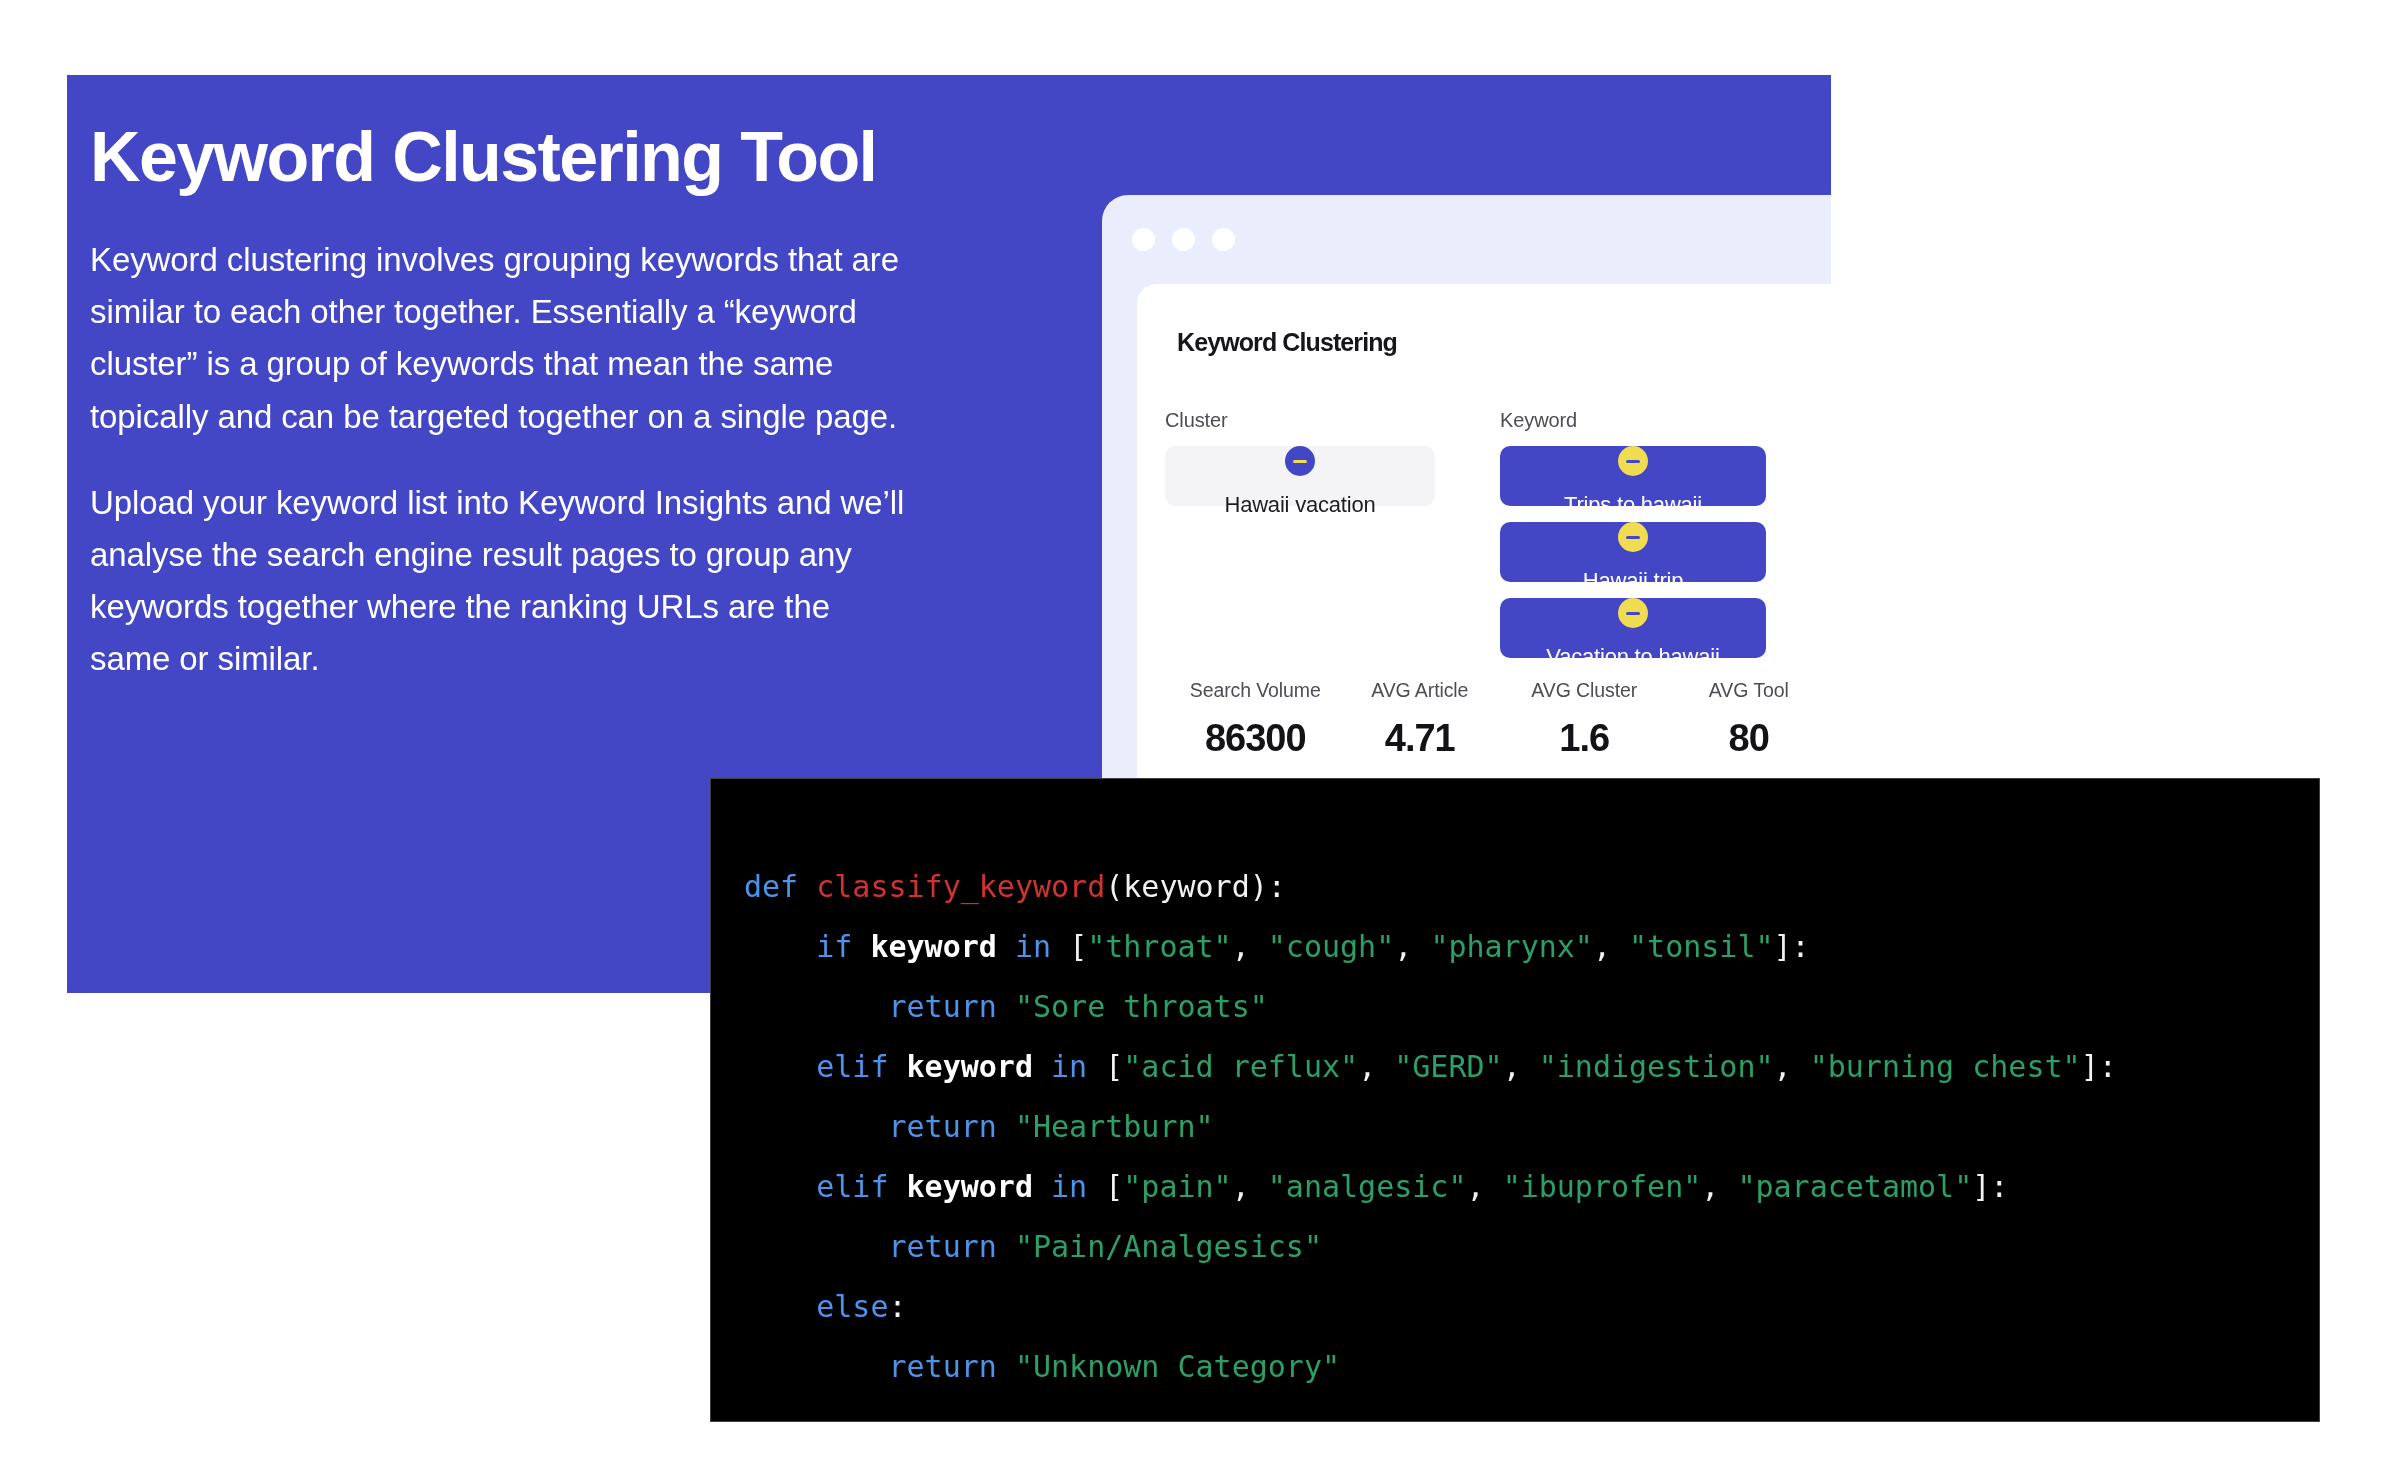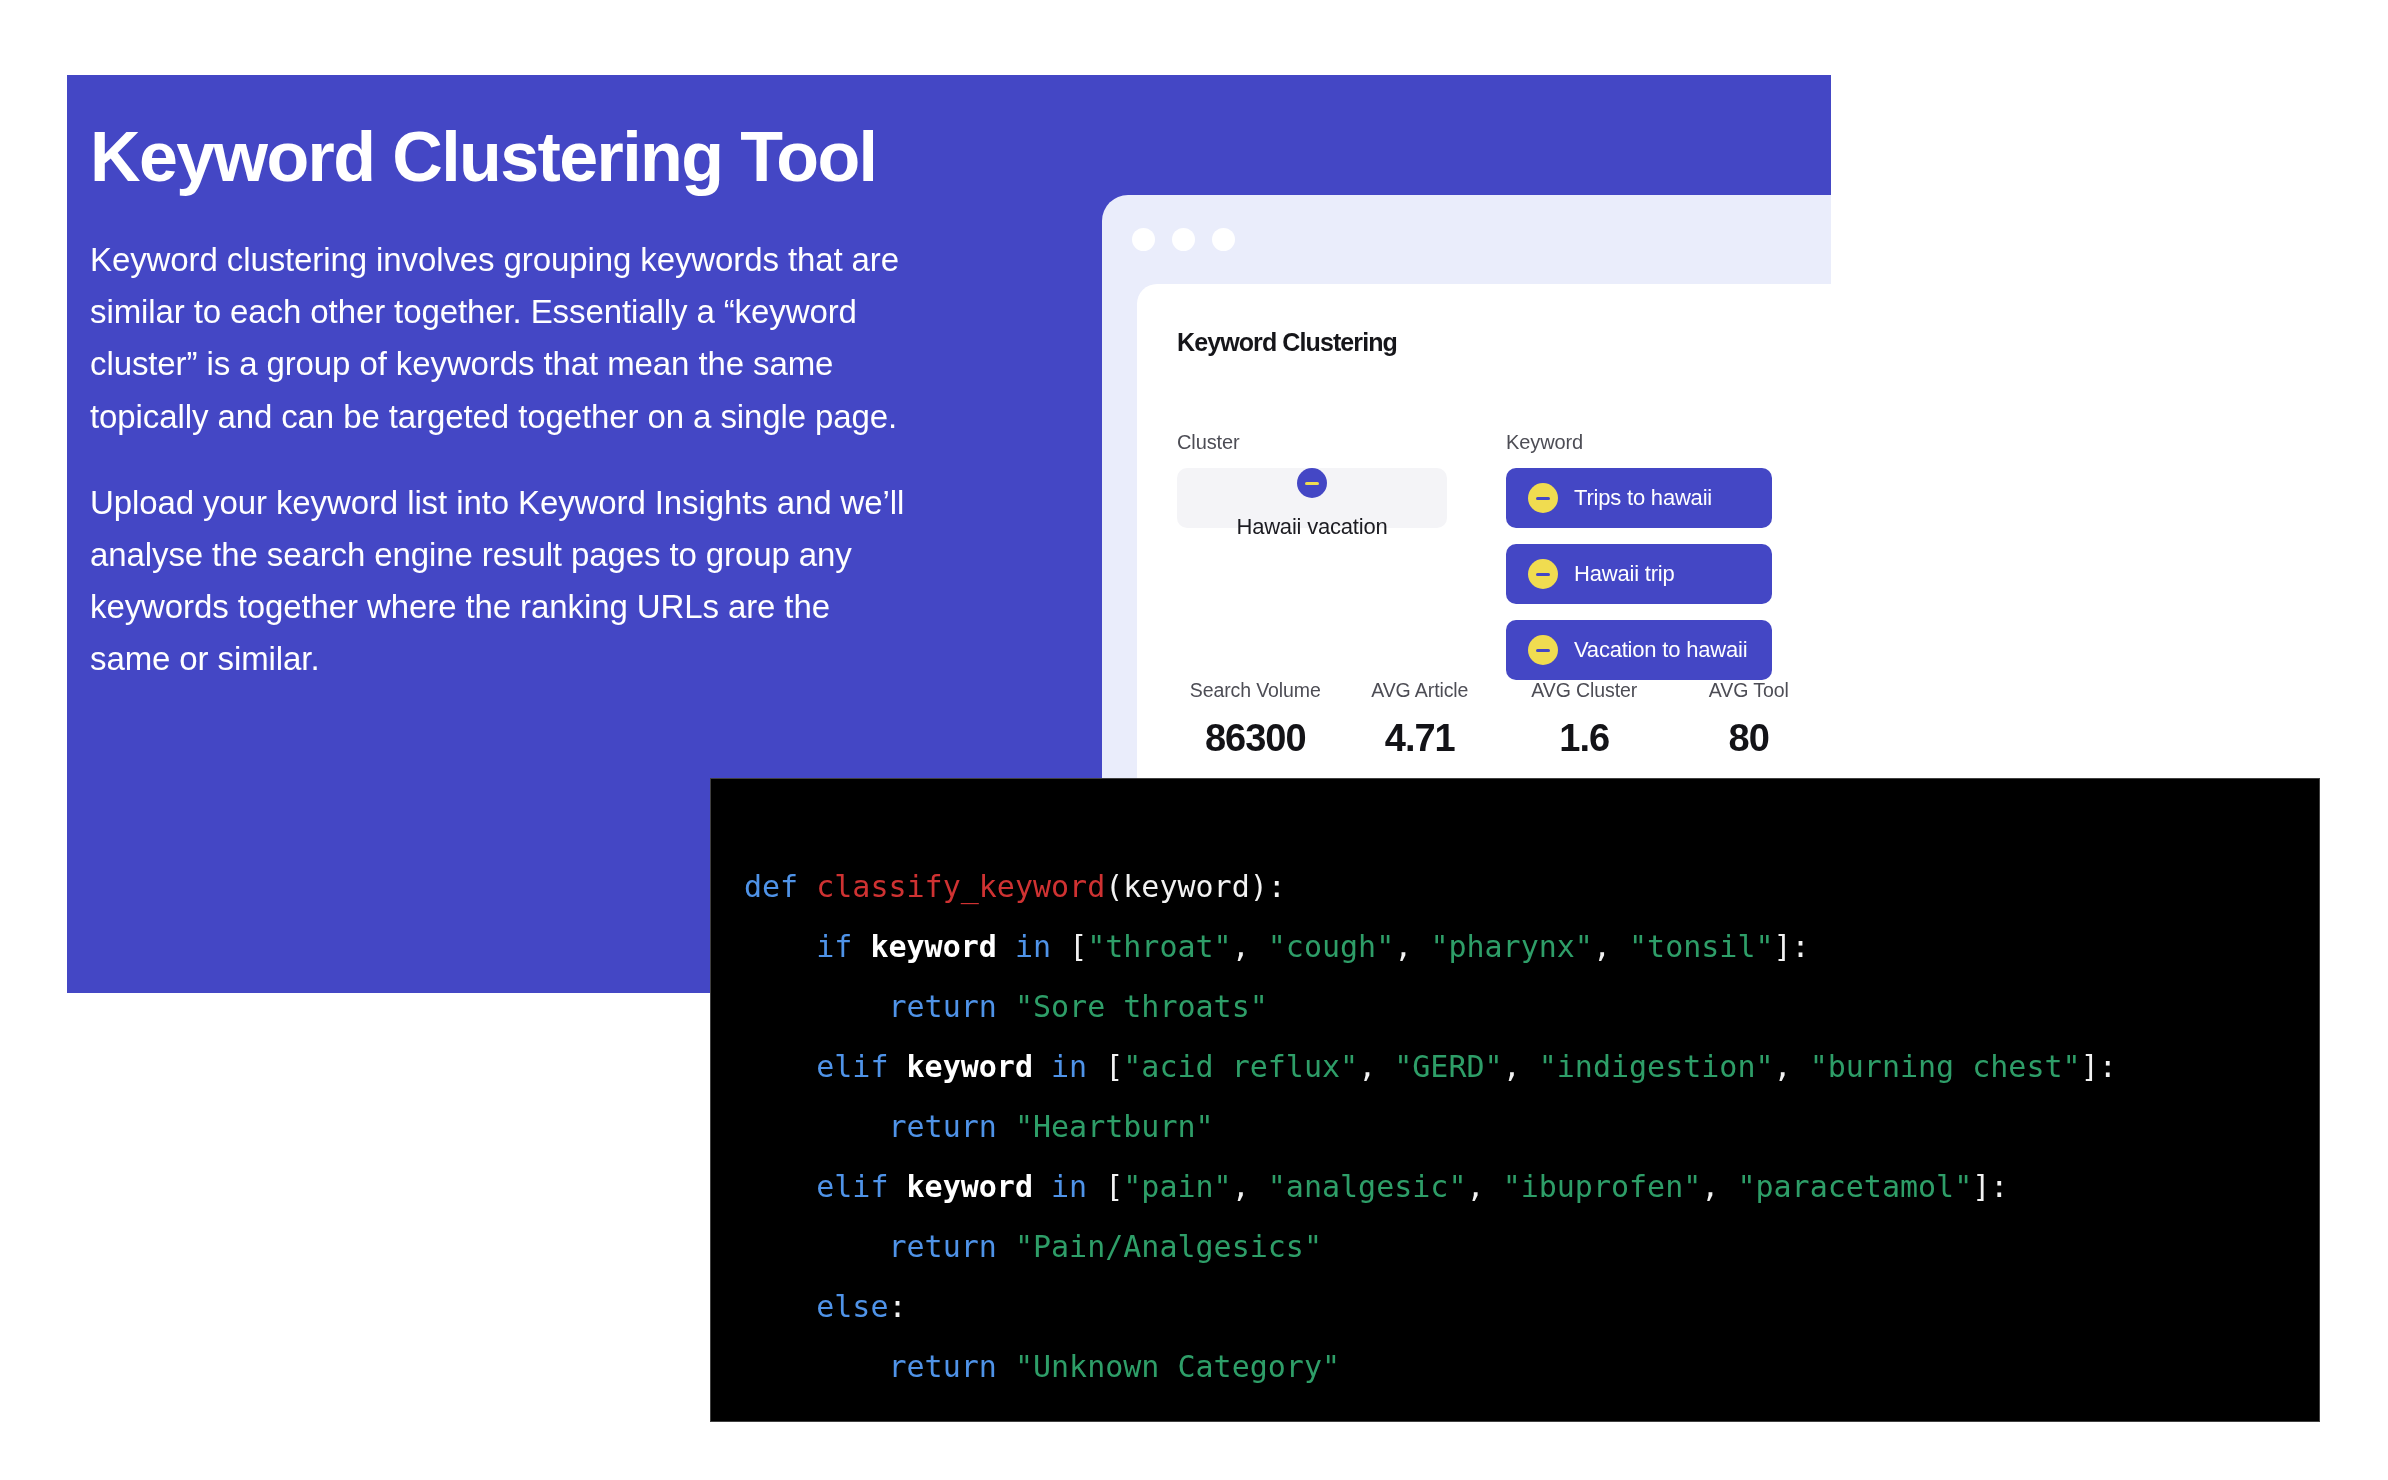--- a/index.html
+++ b/index.html
@@ -118,26 +118,25 @@
     left: 40px;
     top: 44px;
     font-size: 25px;
     font-weight: 700;
     letter-spacing: -0.9px;
     color: #16161a;
   }
 
   .columns {
     position: absolute;
-    left: 40px;
+    left: 28px;
     top: 125px;
     right: 28px;
     display: flex;
-    gap: 19px;
-    margin-top: 22px;
+    gap: 25px;
   }
   .col { width: 310px; }
 
   .col-label {
     font-size: 20px;
     color: #4d4d55;
     font-weight: 400;
     letter-spacing: -0.1px;
     margin-bottom: 14px;
   }
@@ -157,20 +156,21 @@
   .chip.cluster {
     background: #f4f4f7;
     color: #1c1c22;
     width: 270px;
     flex-direction: column;
   }
   .chip.keyword {
     background: #4447c5;
     color: #ffffff;
     width: 266px;
+    flex-direction: column;
   }
 
   .minus-badge {
     flex: 0 0 auto;
     width: 30px;
     height: 30px;
     border-radius: 50%;
     display: flex;
     align-items: center;
     justify-content: center;

